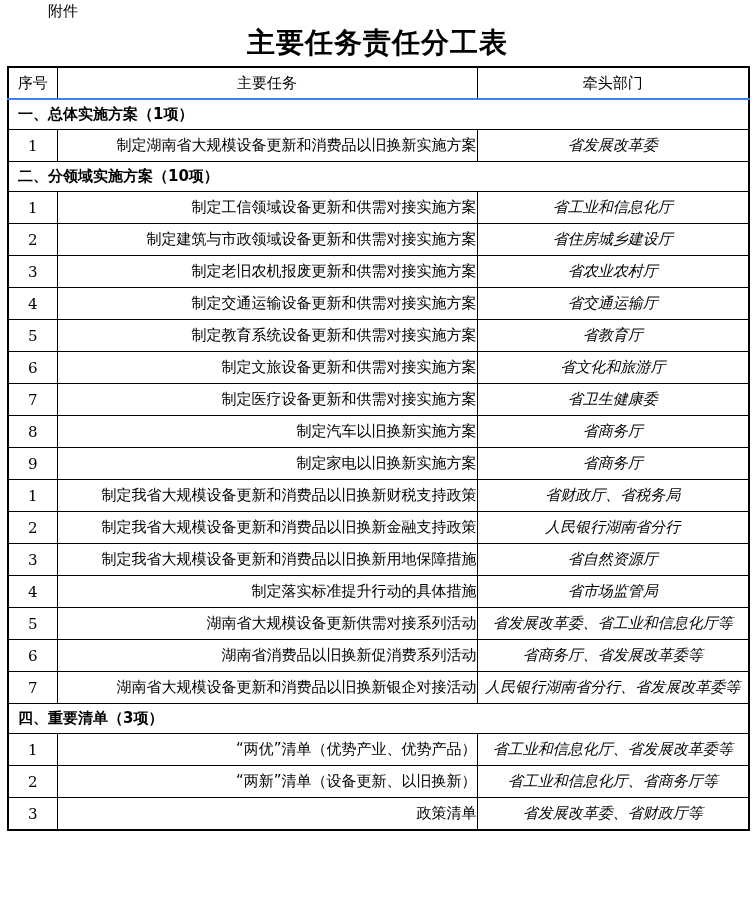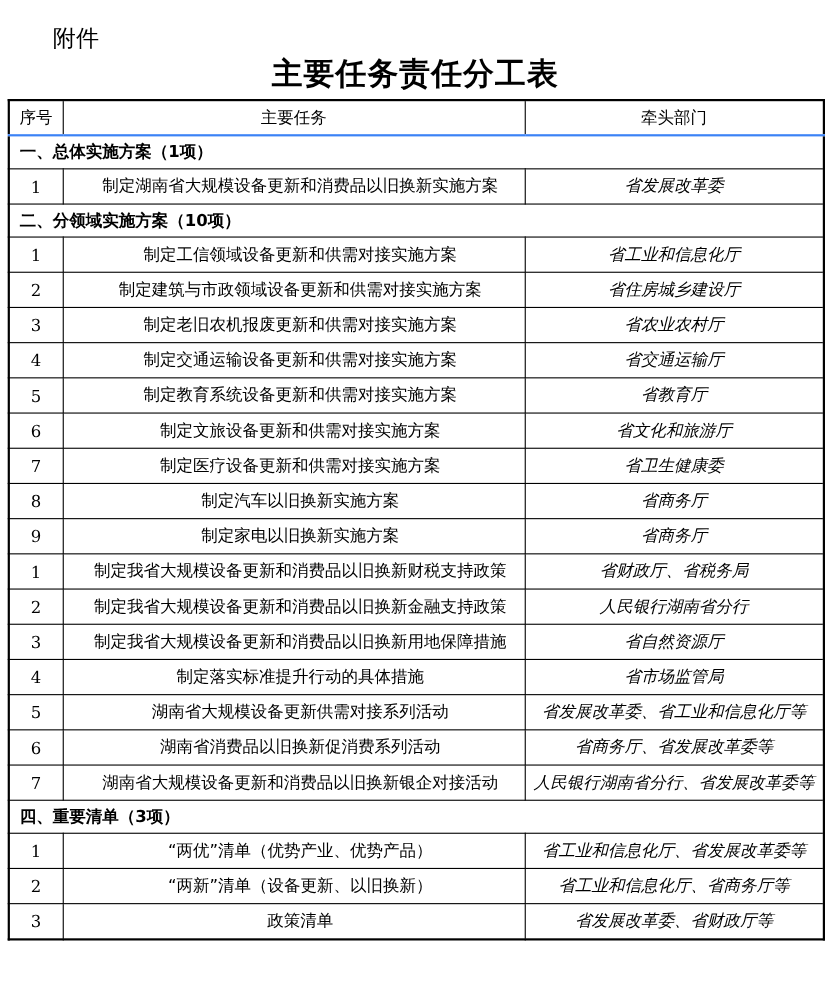--- a/index.html
+++ b/index.html
@@ -4,22 +4,22 @@
 <style>
   html, body { margin: 0; padding: 0; }
   body {
     width: 755px; height: 900px;
     background: #ffffff;
     color: #000000;
     font-family: "DejaVu Sans", "Liberation Sans", sans-serif;
     overflow: hidden;
   }
   .attachment {
-    padding: 24px 0 0 48px;
-    font-size: 21px;
+    padding: 0 0 0 48px;
+    font-size: 15px;
     line-height: 22px;
   }
   .doc-title {
     margin: 5px 0 7px 0;
     text-align: center;
     font-size: 28px;
     font-weight: bold;
     letter-spacing: 1px;
     line-height: 32px;
   }
@@ -46,21 +46,21 @@
     border-bottom: 2px solid #3b82f6;
   }
   .col-no   { width: 49px; }
   .col-task { width: 420px; }
   .col-dept { width: 272px; }
   td.no {
     text-align: center;
     font-family: "DejaVu Serif", "Liberation Serif", serif;
   }
   td.task {
-    text-align: center;
+    text-align: right;
     padding-left: 12px;
   }
   td.dept {
     text-align: center;
     font-style: italic;
   }
   tr.section-row td {
     font-weight: bold;
     text-align: left;
     padding-left: 9px;

